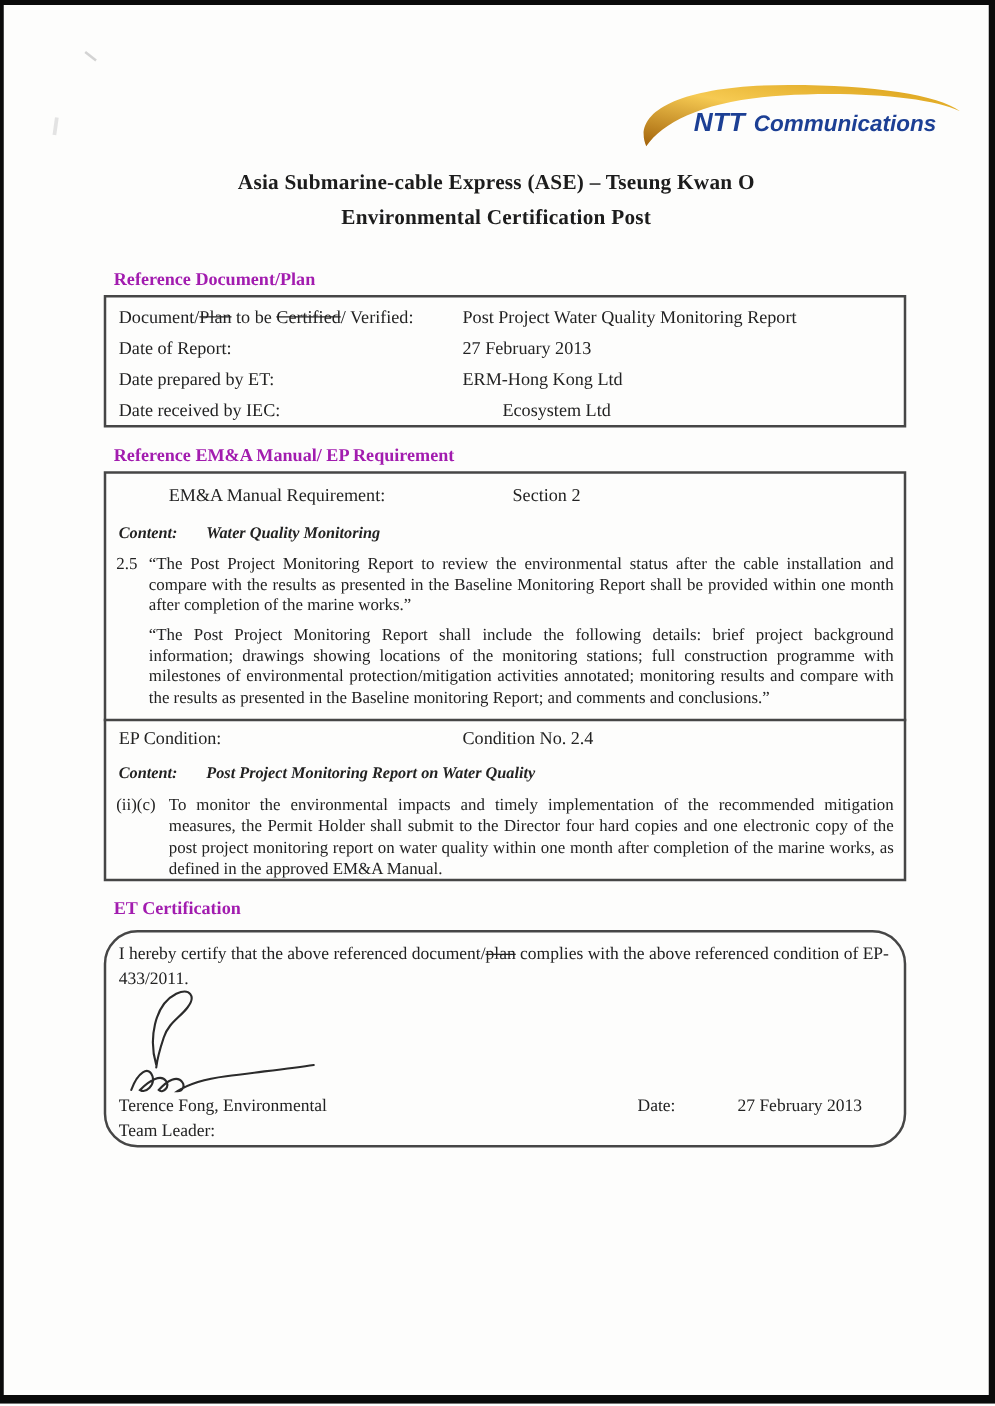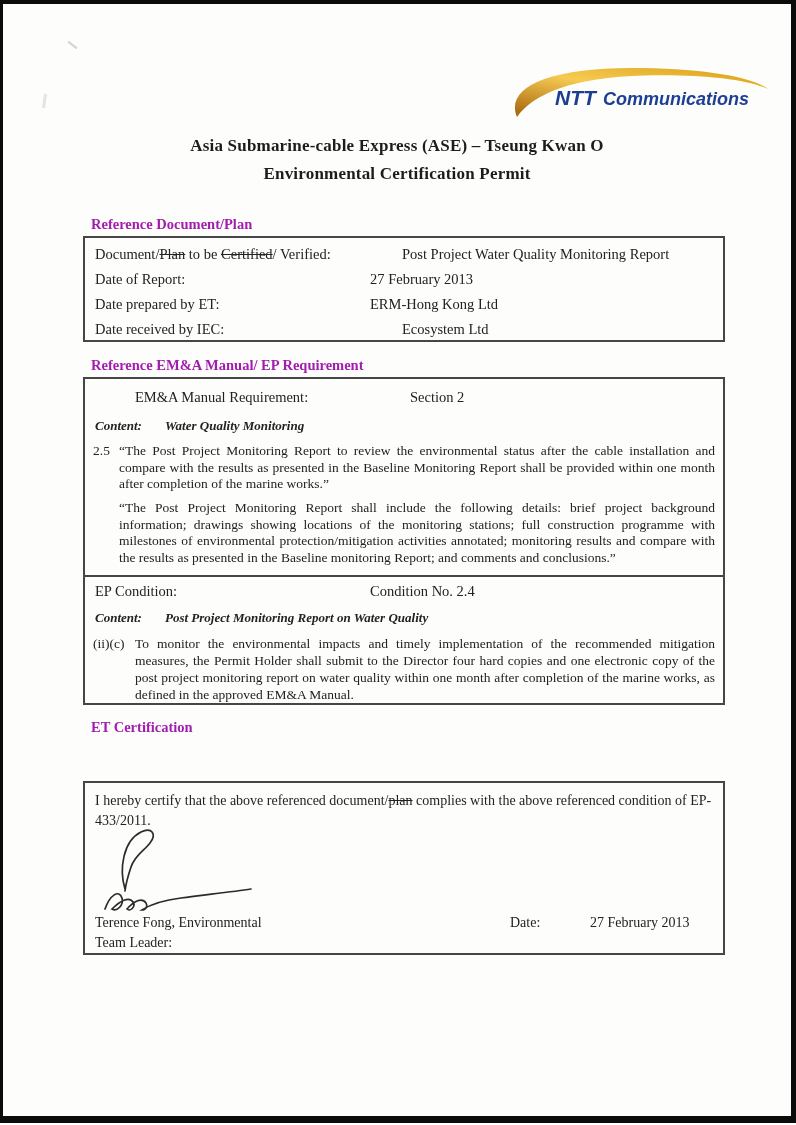--- a/index.html
+++ b/index.html
@@ -23,21 +23,21 @@
   .title-line { font-weight:bold; font-size:17px; line-height:28px; letter-spacing:.2px; color:#1c1c1c; }
   
   .sec-heading { font-weight:bold; font-size:14.5px; color:#a21caf; }
   .h1 { left:88px; top:212px; }
   .h2 { left:88px; top:353px; }
   .h3 { left:88px; top:715px; }
   
   .box { left:80px; width:642px; box-sizing:border-box; border:2px solid #464646; background:transparent; }
   .box1 { top:232px; height:106px; }
   .box2 { top:373px; height:328px; }
-  .box3 { top:777px; height:174px; }
+  .box3 { top:740px; height:174px;border-radius:27px; }
   
   .row { position:absolute; left:10px; right:8px; display:flex; font-size:14.5px; }
   .row .lbl { width:275px; flex:none; }
   .row .val { flex:1; }
   .italic { font-style:italic; font-size:13px;font-weight:bold; }
   .italic-row { position:absolute; left:10px; display:flex; }
   .italic-row .lbl { width:70px; flex:none; }
   .struck { text-decoration:line-through; }
   
   .para { position:absolute; display:flex; font-size:13.5px; line-height:16.5px; }
@@ -70,27 +70,27 @@
       </defs>
       <path fill="url(#swoosh-grad)" d="M 8 51 C -4 23, 36 2, 122 2 C 190 2, 242 10, 259 23
            C 238 13, 190 8, 136 9.5 C 64 11, 24 28, 8 51 Z"></path>
       <text x="46" y="39" font-family="Liberation Sans, sans-serif" font-style="italic" font-weight="bold" font-size="21" fill="#1c3f94">NTT</text>
       <text x="94" y="39" font-family="Liberation Sans, sans-serif" font-style="italic" font-weight="600" font-size="18" fill="#1c3f94">Communications</text>
     </svg>
   </div>
 
   <div class="abs title-block">
     <div class="title-line">Asia Submarine-cable Express (ASE) – Tseung Kwan O</div>
-    <div class="title-line">Environmental Certification Permit</div>
+    <div class="title-line">Environmental Certification Post</div>
   </div>
 
   <div class="abs sec-heading h1">Reference Document/Plan</div>
 
   <div class="abs box box1">
-    <div class="row" style="top:8px;gap:32px;">
+    <div class="row" style="top:8px;">
       <div class="lbl"><span>Document/</span><span class="struck">Plan</span><span> to be </span><span class="struck">Certified</span><span>/ Verified:</span>
       </div>
       <div class="val">Post Project Water Quality Monitoring Report</div>
     </div>
     <div class="row" style="top:33px;">
       <div class="lbl">Date of Report:</div>
       <div class="val">27 February 2013</div>
     </div>
     <div class="row" style="top:58px;">
       <div class="lbl">Date prepared by ET:</div>

